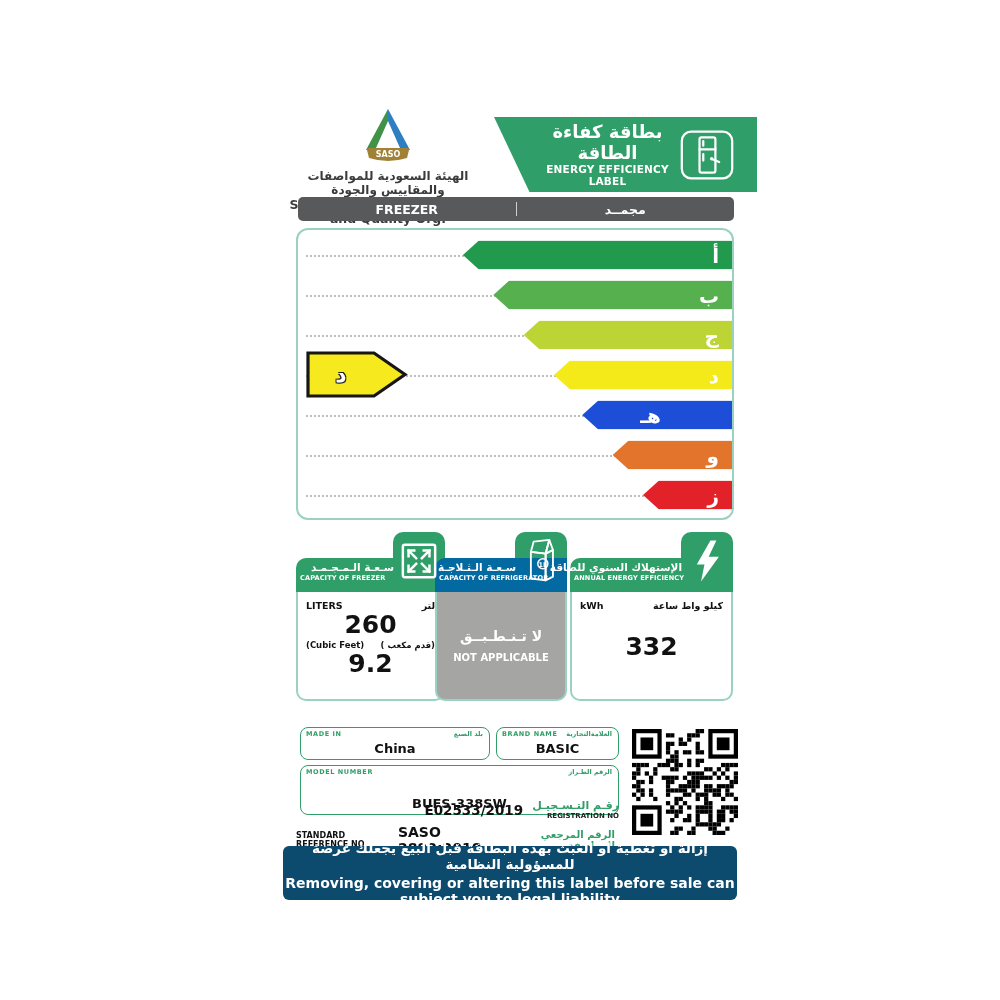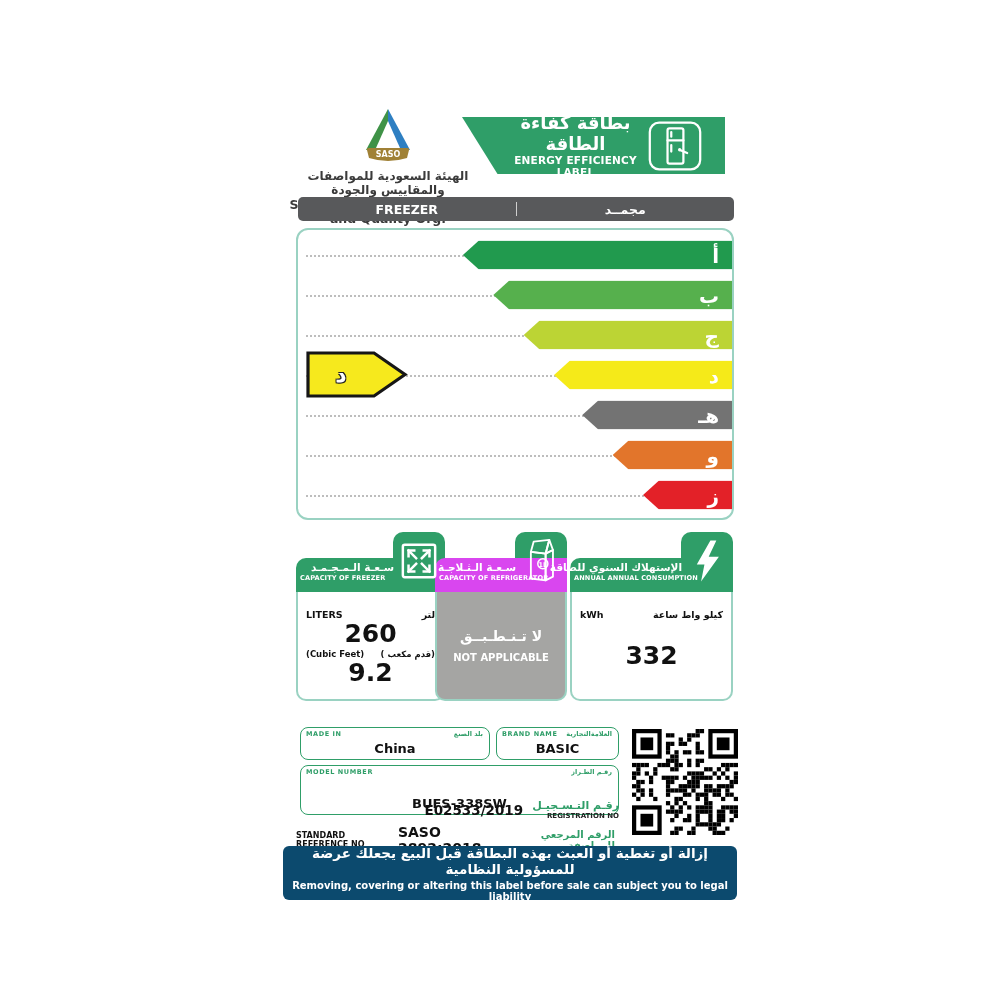--- a/index.html
+++ b/index.html
@@ -1,21 +1,21 @@
 <!DOCTYPE html>
 <html><head>
 <meta charset="utf-8">
 <style>
   html,body{margin:0;padding:0;background:#fff;}
   body{width:1000px;height:1000px;position:relative;font-family:"DejaVu Sans",sans-serif;}
   
   .org-block{position:absolute;left:281px;top:106px;width:214px;text-align:center;color:#3b3b3b;}
   .org-ar{font-size:12px;font-weight:bold;direction:rtl;line-height:1.15;}
   .org-en{font-size:12.5px;font-weight:bold;line-height:1.15;}
-  .banner{position:absolute;left:462px;top:117px;width:263px;height:57px;
+  .banner{position:absolute;left:494px;top:117px;width:263px;height:75px;
     clip-path:polygon(0 0,100% 0,100% 100%,13.5% 100%);
     display:flex;align-items:center;justify-content:flex-end;padding-right:22px;box-sizing:border-box;}
   .banner-titles{flex:1;text-align:center;color:#fff;padding-left:42px;}
   .banner-ar{font-size:18px;font-weight:bold;direction:rtl;line-height:1.15;}
   .banner-en{font-size:10.5px;font-weight:bold;letter-spacing:.2px;}
   .fridge-svg{width:56px;height:54px;flex:0 0 auto;}
   
   .type-bar{position:absolute;left:298px;top:197px;width:436px;height:24px;border-radius:5px;
     background:#58595b;display:flex;align-items:center;color:#fff;font-weight:bold;}
   .type-half{flex:1;text-align:center;font-size:12.5px;}
@@ -38,21 +38,21 @@
   #panel-freezer{left:296px;width:149px;}
   #panel-fridge{left:435px;width:132px;}
   #panel-energy{left:570px;width:163px;}
   .tab{position:absolute;top:0;right:0;width:52px;height:34px;border-radius:10px 10px 0 0;}
   .phead{position:absolute;top:26px;left:0;right:0;height:34px;border-radius:10px 0 0 0;
     box-sizing:border-box;padding:3px 5px 0 4px;color:#fff;}
   .phead .t-ar{display:block;text-align:right;padding-right:46px;font-size:10.5px;font-weight:bold;direction:rtl;line-height:1.25;white-space:nowrap;}
   .phead .t-en{display:block;text-align:left;font-size:6.6px;font-weight:bold;letter-spacing:.1px;line-height:1.3;white-space:nowrap;}
   .icon-box{position:absolute;top:4px;right:5px;width:42px;height:50px;z-index:2;display:flex;align-items:center;justify-content:center;}
   .pbody{position:absolute;top:60px;left:0;right:0;bottom:0;background:#fff;border:2px solid #9ad2c2;
-    border-top:none;border-radius:0 0 10px 10px;box-sizing:border-box;padding:17px 8px;color:#111;}
+    border-top:none;border-radius:0 0 10px 10px;box-sizing:border-box;padding:8px 8px;color:#111;}
   .unit-row{display:flex;justify-content:space-between;align-items:baseline;font-size:9.5px;font-weight:bold;}
   .unit-row .u-ar{direction:rtl;}
   .small-units{font-size:8.5px;}
   .bigval{text-align:center;font-size:25px;font-weight:bold;line-height:1.15;}
   .na-body{display:flex;flex-direction:column;align-items:center;justify-content:center;gap:8px;color:#fff;text-align:center;}
   .na-ar{font-size:14px;font-weight:bold;direction:rtl;}
   .na-en{font-size:10px;font-weight:bold;}
   .kwh-gap{margin-top:22px;}
   
   .dbox{position:absolute;background:#fff;border:1.5px solid #2f9e68;border-radius:8px;box-sizing:border-box;}
@@ -69,21 +69,21 @@
   .reg-en{font-size:7px;font-weight:bold;color:#222;line-height:1.2;}
   .std-row{position:absolute;left:296px;top:824px;width:319px;display:flex;justify-content:space-between;align-items:center;}
   .std-en{font-size:8px;font-weight:bold;color:#111;}
   .std-val{font-size:14px;font-weight:bold;color:#111;}
   .std-ar{font-size:10px;font-weight:bold;color:#2f9e68;direction:rtl;}
   .qr{position:absolute;left:632px;top:727px;width:106px;height:110px;}
   
   .footer{position:absolute;left:283px;top:846px;width:454px;height:54px;border-radius:6px;
     display:flex;flex-direction:column;align-items:center;justify-content:center;gap:3px;color:#fff;text-align:center;}
   .foot-ar{font-size:13.5px;font-weight:bold;direction:rtl;}
-  .foot-en{font-size:10px;font-weight:bold;}
+  .foot-en{font-size:14px;font-weight:bold;}
 </style>
 </head>
 <body>
 
 <div class="org-block">
   <svg width="62" height="60" viewBox="0 0 62 60">
     <polygon points="31,3 9,44 31,44" fill="#3f9247"></polygon>
     <polygon points="31,3 53,44 31,44" fill="#2e7fc2"></polygon>
     <polygon points="31,15 19,42 43,42" fill="#ffffff"></polygon>
     <path d="M10 44 Q9 42 12 42 L50 42 Q53 42 52 44 L50 52 Q31 58 12 52 Z" fill="#a08136"></path>
@@ -135,21 +135,21 @@
       </div>
   </div>
   <div class="crow">
     <div class="dots"></div>
     <div class="arrow" style="width: 41%; background: rgb(245, 234, 25);">
         <span class="alet">د</span>
       </div>
   </div>
   <div class="crow">
     <div class="dots"></div>
-    <div class="arrow" style="width: 34.5%; background: #737373;">
+    <div class="arrow" style="width: 34.5%; background: #1d4ed8; justify-content: center;">
         <span class="alet">هـ</span>
       </div>
   </div>
   <div class="crow">
     <div class="dots"></div>
     <div class="arrow" style="width: 27.5%; background: rgb(226, 117, 43);">
         <span class="alet">و</span>
       </div>
   </div>
   <div class="crow">
@@ -205,40 +205,40 @@
   <div class="icon-box">
     <svg width="34" height="46" viewBox="0 0 36 50" fill="none" stroke="#ffffff" stroke-width="2" stroke-linejoin="round">
       <polygon points="7,15 23,17 23,46 7,44"></polygon>
       <polygon points="23,17 31,13 31,42 23,46"></polygon>
       <polygon points="7,15 10,4 27,2 23,17"></polygon>
       <polygon points="23,17 31,13 27,2"></polygon>
       <circle cx="20" cy="28" r="5.5" stroke-width="1.6"></circle>
       <text x="20" y="31" text-anchor="middle" font-size="7" font-weight="bold" fill="#ffffff" stroke="none">1L</text>
     </svg>
   </div>
-  <div class="phead" style="background: #d946ef;">
+  <div class="phead" style="background: #0369a1;">
     <span class="t-ar">سـعـة الـثـلاجـة</span>
     <span class="t-en">CAPACITY OF REFRIGERATOR</span>
   </div>
   <div class="pbody na-body" id="na-body" style="background: rgb(165, 165, 163);">
     <div class="na-ar">لا تـنـطـبــق</div>
     <div class="na-en">NOT APPLICABLE</div>
   </div>
 </div>
 
 <div class="panel" id="panel-energy">
   <div class="tab" style="background: rgb(47, 158, 104);"></div>
   <div class="icon-box">
     <svg width="34" height="48" viewBox="0 0 40 52">
       <polygon points="24,2 8,30 17,30 13,50 34,21 22,21 31,2" fill="#ffffff"></polygon>
     </svg>
   </div>
   <div class="phead" style="background: rgb(47, 158, 104);">
     <span class="t-ar">الإستهلاك السنوي للطاقة</span>
-    <span class="t-en">ANNUAL ANNUAL CONSUMPTION</span>
+    <span class="t-en">ANNUAL ENERGY EFFICIENCY</span>
   </div>
   <div class="pbody">
     <div class="unit-row">
       <span>kWh</span>
       <span class="u-ar">كيلو واط ساعة</span>
     </div>
     <div class="bigval kwh-gap">332</div>
   </div>
 </div>
 
@@ -247,21 +247,21 @@
   <span class="lbl-ar">بلد الصنع</span>
   <div class="dval">China</div>
 </div>
 <div class="dbox" id="box-brand">
   <span class="lbl-en">BRAND NAME</span>
   <span class="lbl-ar">العلامةالتجارية</span>
   <div class="dval">BASIC</div>
 </div>
 <div class="dbox" id="box-model">
   <span class="lbl-en">MODEL NUMBER</span>
-  <span class="lbl-ar">رقـم الطـراز</span>
+  <span class="lbl-ar">الرقم الطـراز</span>
   <div class="dval">BUFS-338SW</div>
 </div>
 
 <div class="reg-row">
   <span class="reg-val">E02533/2019</span>
   <span class="reg-labels">
     <div class="reg-ar">رقـم التـسـجيـل</div>
     <div class="reg-en">REGISTRATION NO</div>
   </span>
 </div>

